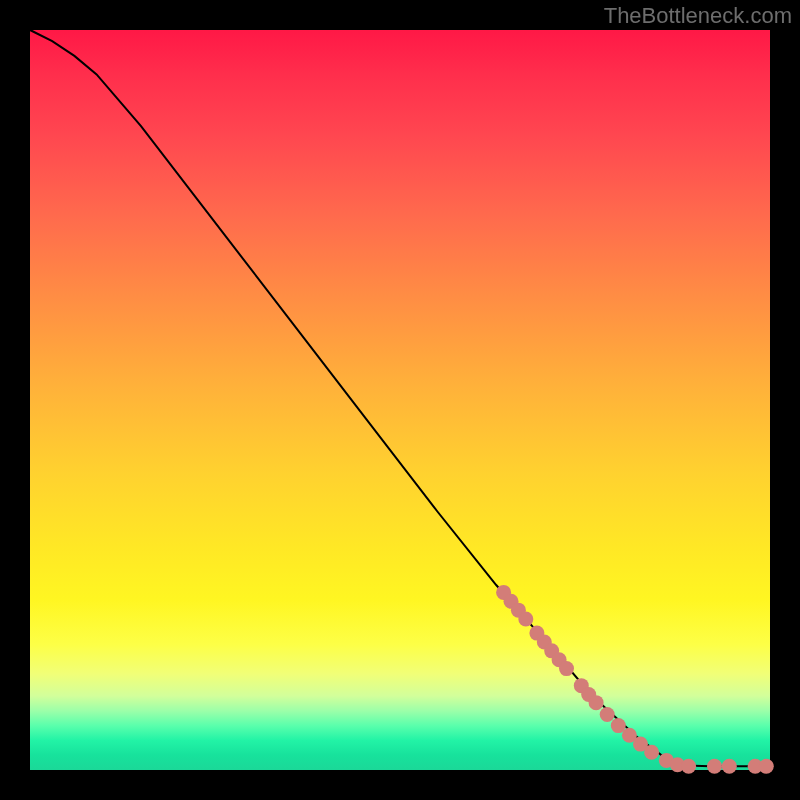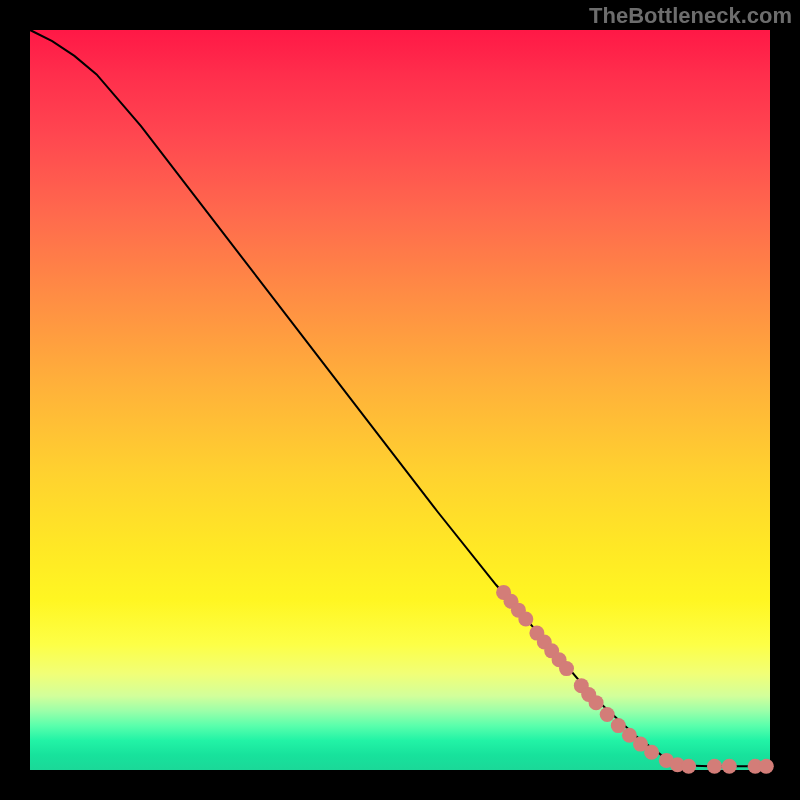--- a/index.html
+++ b/index.html
@@ -15,21 +15,21 @@
     position: relative;
     width: 800px;
     height: 800px;
   }
   .watermark {
     position: absolute;
     top: 3px;
     right: 8px;
     color: #6d6d6d;
     font-size: 22px;
-    font-weight: 700;
+    font-weight: 400;
     letter-spacing: 0px;
     z-index: 10;
   }
   .plot {
     position: absolute;
     left: 30px;
     top: 30px;
     width: 740px;
     height: 740px;
     

